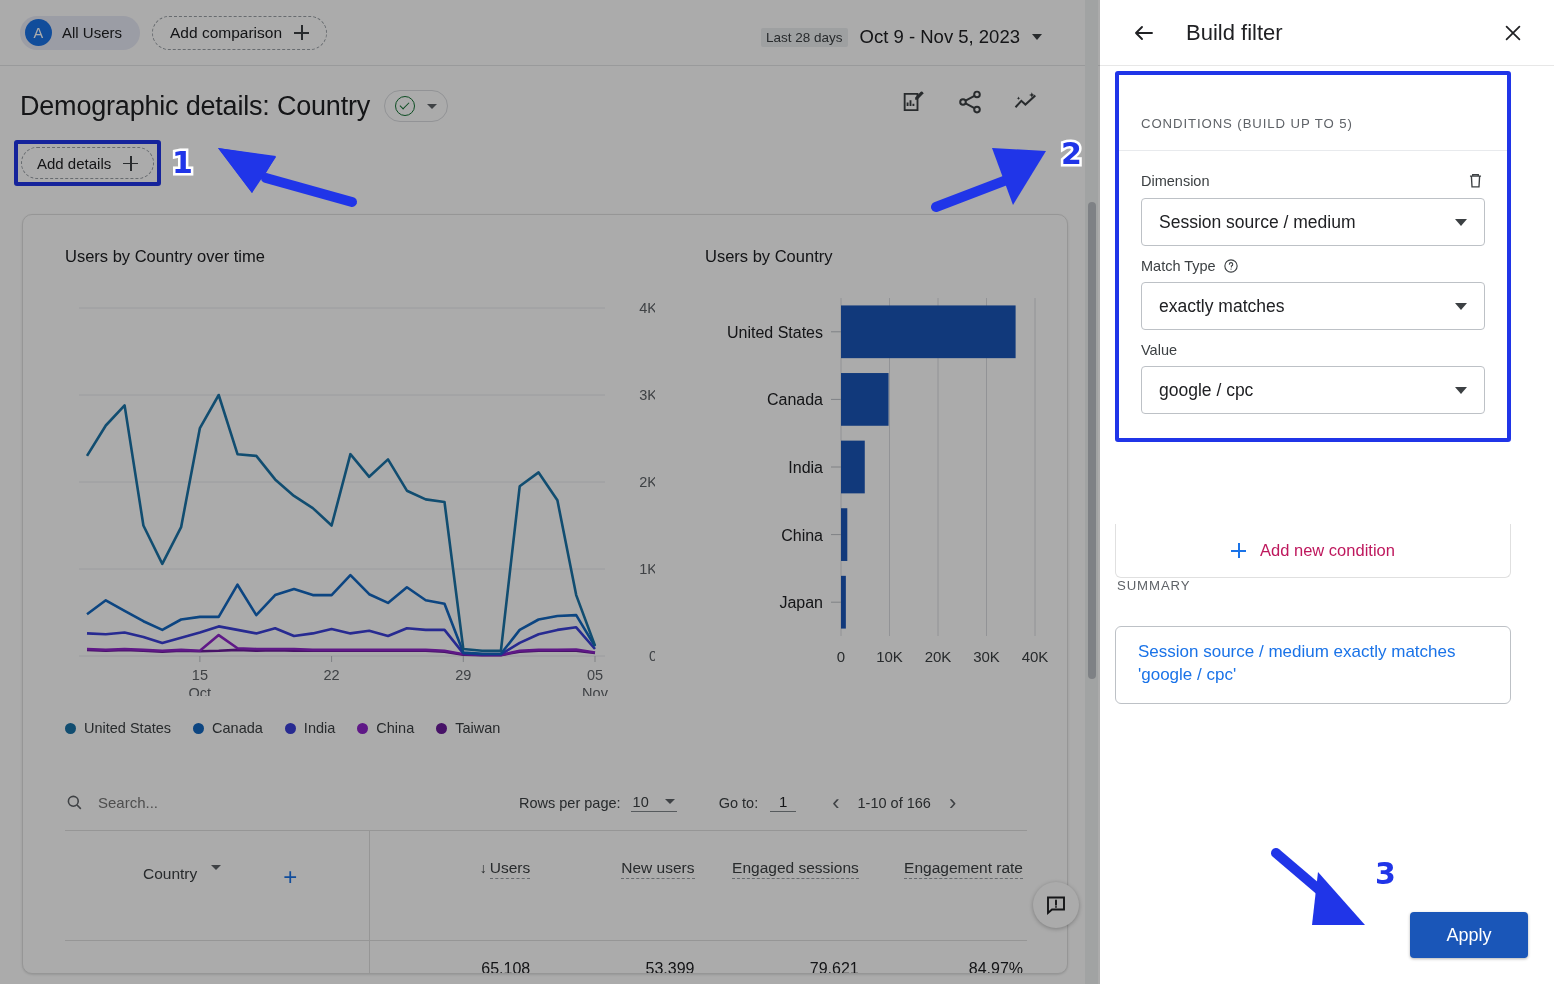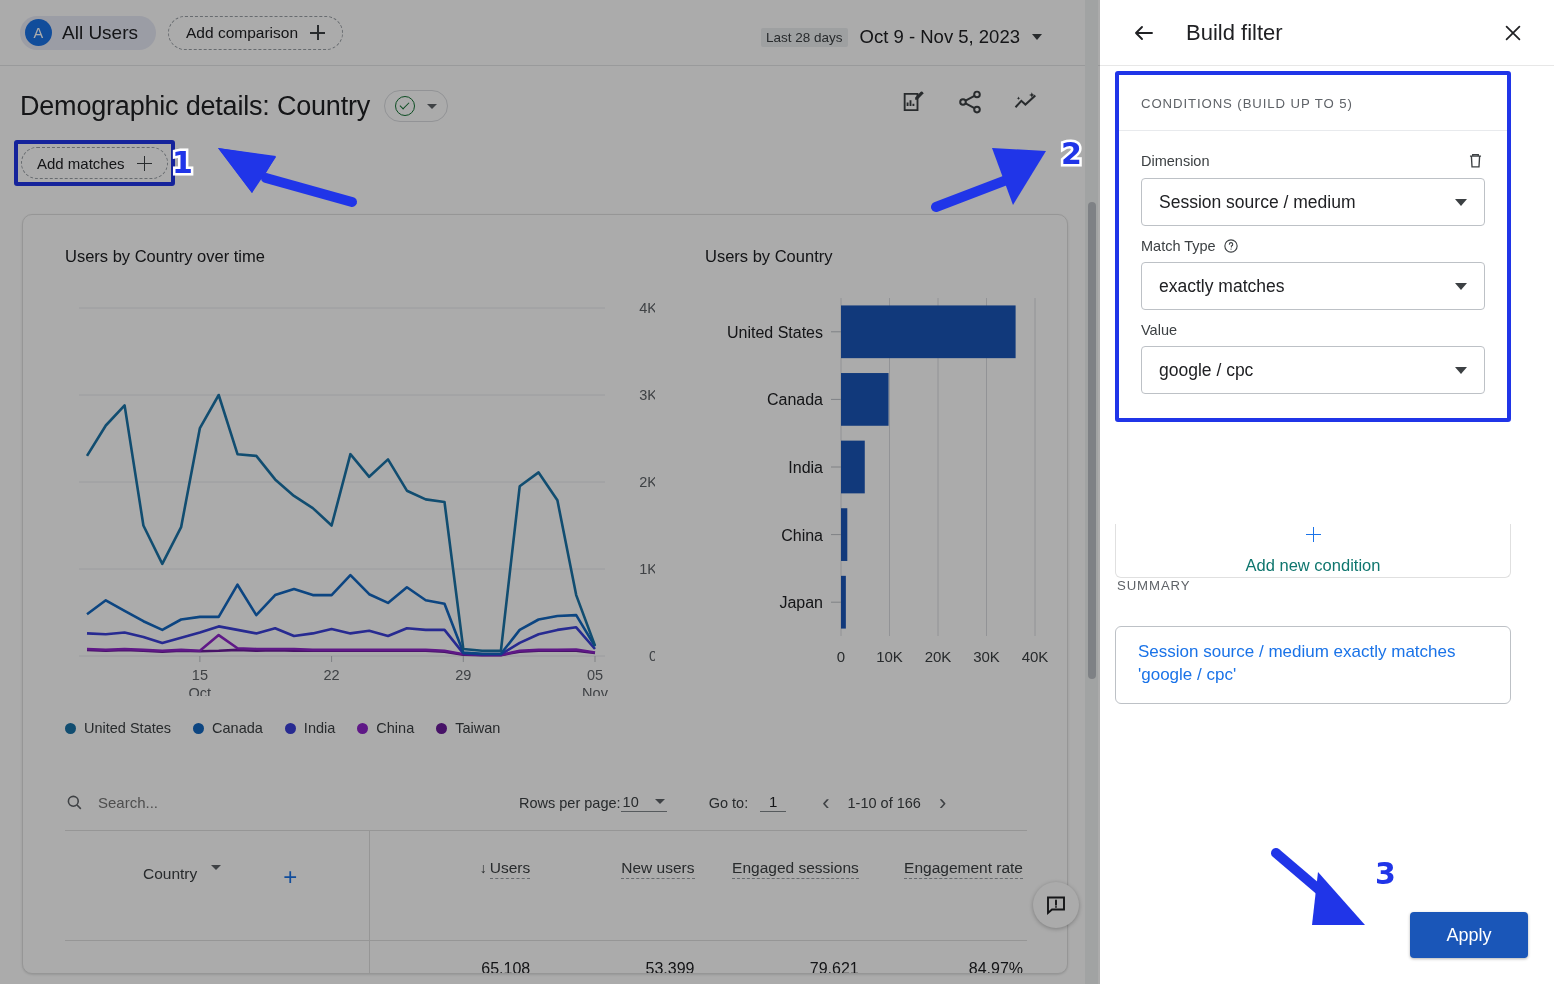--- a/index.html
+++ b/index.html
@@ -27,21 +27,21 @@
     display: flex; align-items: center; gap: 10px;
     background: #e8eaf6; border-radius: 20px;
     height: 34px; padding: 0 18px 0 5px; margin-left: 20px;
   }
   .avatar-circle {
     width: 27px; height: 27px; border-radius: 50%;
     background: #1a73e8; color: #fff; font-size: 14.5px; font-weight: 500;
     display: flex; align-items: center; justify-content: center;
     letter-spacing: .2px;
   }
-  .chip-allusers .lbl { font-size: 19px; color: #202124; }
+  .chip-allusers .lbl { font-size: 15px; color: #202124; }
   .chip-dashed {
     display: flex; align-items: center; gap: 12px;
     border: 1px dashed #9aa0a6; border-radius: 20px;
     height: 34px; padding: 0 17px; margin-left: 12px;
     font-size: 15.5px; color: #202124; background: transparent;
     cursor: pointer;
   }
   .plusglyph { position: relative; display: inline-block; width: 15px; height: 15px; }
   .plusglyph::before, .plusglyph::after {
     content: ""; position: absolute; background: #3c4043;
@@ -127,21 +127,21 @@
     display: flex; align-items: center;
     border-bottom: 1px solid #e0e0e0;
   }
   .search-box { display: flex; gap: 14px; width: 410px; }
   .search-ico { width: 19px; height: 19px; color: #5f6368; }
   .search-inp {
     border: none; outline: none; background: transparent;
     font-size: 15px; color: #5f6368; font-family: "Liberation Sans", sans-serif;
     width: 330px;
   }
-  .rpp { display: flex; align-items: center; margin-left: 44px; font-size: 14.5px; color: #3c4043; }
+  .rpp { display: flex; align-items: center; gap: 10px; margin-left: 44px; font-size: 14.5px; color: #3c4043; }
   .underline-field {
     border-bottom: 1px solid #80868b; min-width: 26px; text-align: center;
     font-size: 15px; color: #202124; padding-bottom: 1px;
   }
   .sel-wrap { display: flex; align-items: center; gap: 16px; border-bottom: 1px solid #80868b; padding: 0 2px 1px 2px; }
   .goto { display: flex; align-items: center; gap: 12px; margin-left: 42px; font-size: 14.5px; color: #3c4043; }
   .pager { display: flex; align-items: center; gap: 18px; margin-left: 36px; font-size: 14.5px; color: #3c4043; }
   .chev { font-size: 22px; color: #5f6368; cursor: pointer; line-height: 1; font-weight: 300; }
 
   
@@ -204,21 +204,21 @@
 
   .panel-body {
     position: absolute; left: 0; top: 66px; width: 454px; height: 838px;
     background: #ffffff; overflow: hidden;
   }
 
   .cond-hl {
     position: absolute; left: 15px; top: 5px; width: 396px;
     border: 4px solid #2035e8; border-radius: 3px; background: #fff;
   }
-  .cond-card { background: #fff; }
+  .cond-card { background: #fff; margin-top: 20px; }
   .cond-header {
     padding: 21px 22px 19px 22px; font-size: 13.2px; letter-spacing: .9px;
     color: #5f6368; border-bottom: 1px solid #e8eaed;
   }
   .cond-inner { padding: 14px 22px 22px 22px; }
   .fld-label { font-size: 14.5px; color: #3c4043; margin: 6px 0 8px 0; display: flex; align-items: center; }
   .fld-label .sp { flex: 1; }
   .trash-ico { width: 19px; height: 19px; cursor: pointer; color: #3c4043; }
   .help-ico { margin-left: 7px; width: 16px; height: 16px; color: #3c4043; }
   .select {
@@ -230,21 +230,21 @@
   .sel-caret {
     width: 0; height: 0; border-left: 6px solid transparent;
     border-right: 6px solid transparent; border-top: 7px solid #3c4043;
   }
 
   .addcond {
     position: absolute; left: 15px; top: 458px; width: 396px; height: 54px;
     border: 1px solid #e0e0e0; border-top: none;
     border-radius: 0 0 6px 6px;
     display: flex; align-items: center; justify-content: center; gap: 14px;
-    color: #0f766e; font-size: 16.5px; cursor: pointer; background: #fff; flex-direction: column;
+    color: #be185d; font-size: 16.5px; cursor: pointer; background: #fff;
   }
   .addcond .plusglyph::before, .addcond .plusglyph::after { background: #1a73e8; }
 
   .summary-lbl {
     position: absolute; left: 17px; top: 512px;
     font-size: 13.2px; letter-spacing: .9px; color: #5f6368;
   }
   .summary-box {
     position: absolute; left: 15px; top: 560px; width: 396px;
     border: 1px solid #bdc1c6; border-radius: 6px; padding: 14px 22px 16px 22px;
@@ -297,21 +297,21 @@
       <div class="page-title">Demographic details: Country</div>
       <div class="status-pill">
         <span class="check-circle"></span>
         <span class="caret-sm"></span>
       </div>
     </div>
 
     <div class="addfilter-wrap">
       <div class="hl-box">
         <div class="addfilter">
-          <span>Add matches</span>
+          <span>Add details</span>
           <span class="plusglyph"></span>
         </div>
       </div>
     </div>
 
     <div class="report-icons">
       <span class="ricon">
         <svg viewBox="0 0 24 24" width="28" height="28" fill="none" stroke="#3c4043" stroke-width="1.6">
           <path d="M4 5h11v14H4z"></path>
           <path d="M6.5 15.5v-3M9 15.5v-5M11.5 15.5v-2" stroke-width="1.6"></path>

